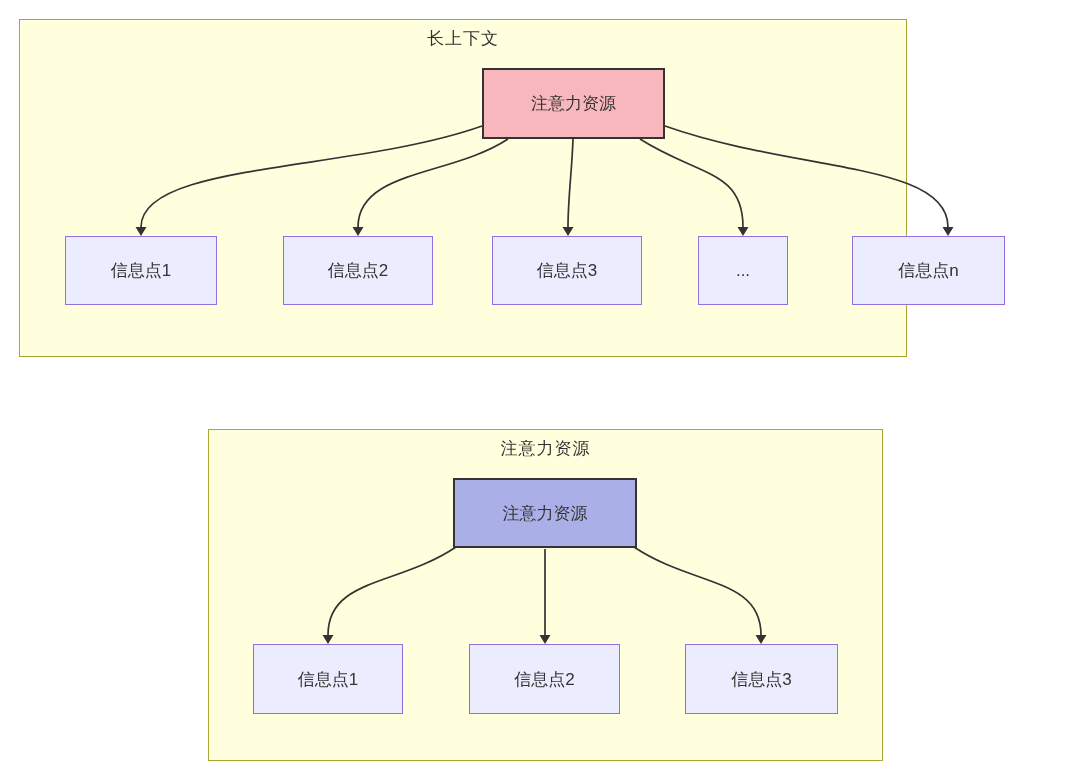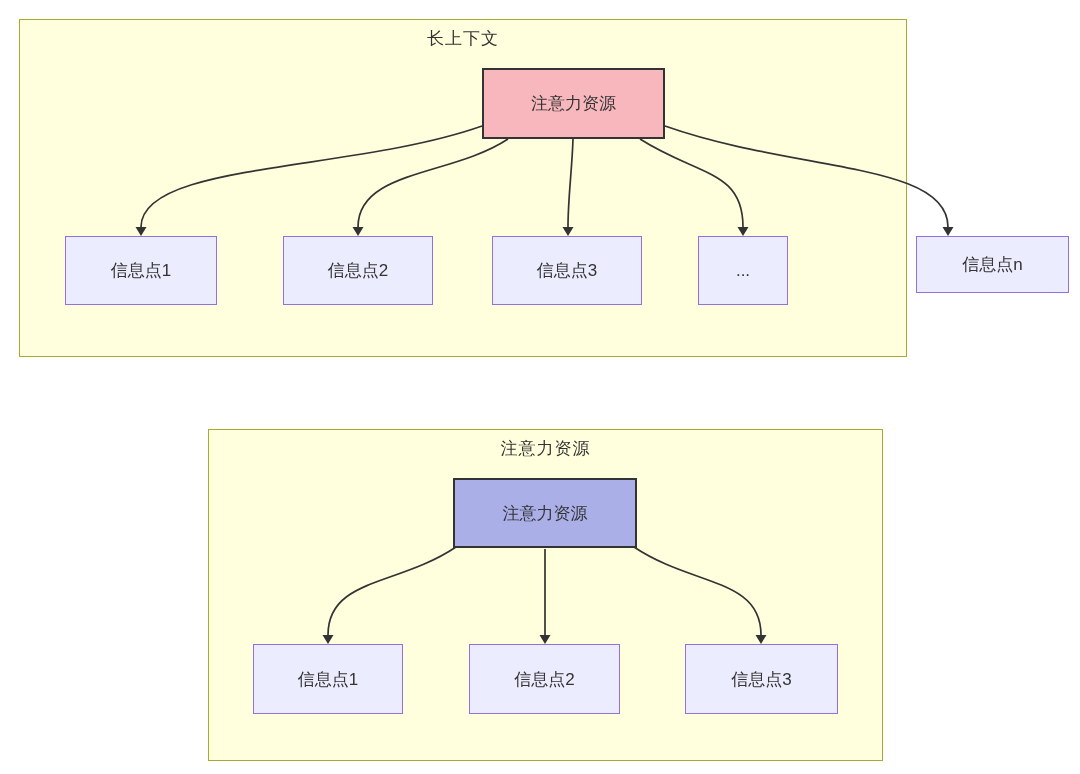--- a/index.html
+++ b/index.html
@@ -63,21 +63,21 @@
 
   .info-node {
     background: var(--node-fill);
     border: 1.5px solid var(--node-border);
   }
   
   .ln1 { left: 65px;  top: 236px; width: 152px; height: 69px; }
   .ln2 { left: 283px; top: 236px; width: 150px; height: 69px; }
   .ln3 { left: 492px; top: 236px; width: 150px; height: 69px; }
   .ln4 { left: 698px; top: 236px; width: 90px;  height: 69px; }
-  .ln5 { left: 916px; top: 236px; width: 153px; height: 57px; }
+  .ln5 { left: 852px; top: 236px; width: 153px; height: 69px; }
   
   .sn1 { left: 253px; top: 644px; width: 150px; height: 70px; }
   .sn2 { left: 469px; top: 644px; width: 151px; height: 70px; }
   .sn3 { left: 685px; top: 644px; width: 153px; height: 70px; }
 
   svg.edges {
     position: absolute;
     left: 0; top: 0;
     width: 1080px;
     height: 774px;

